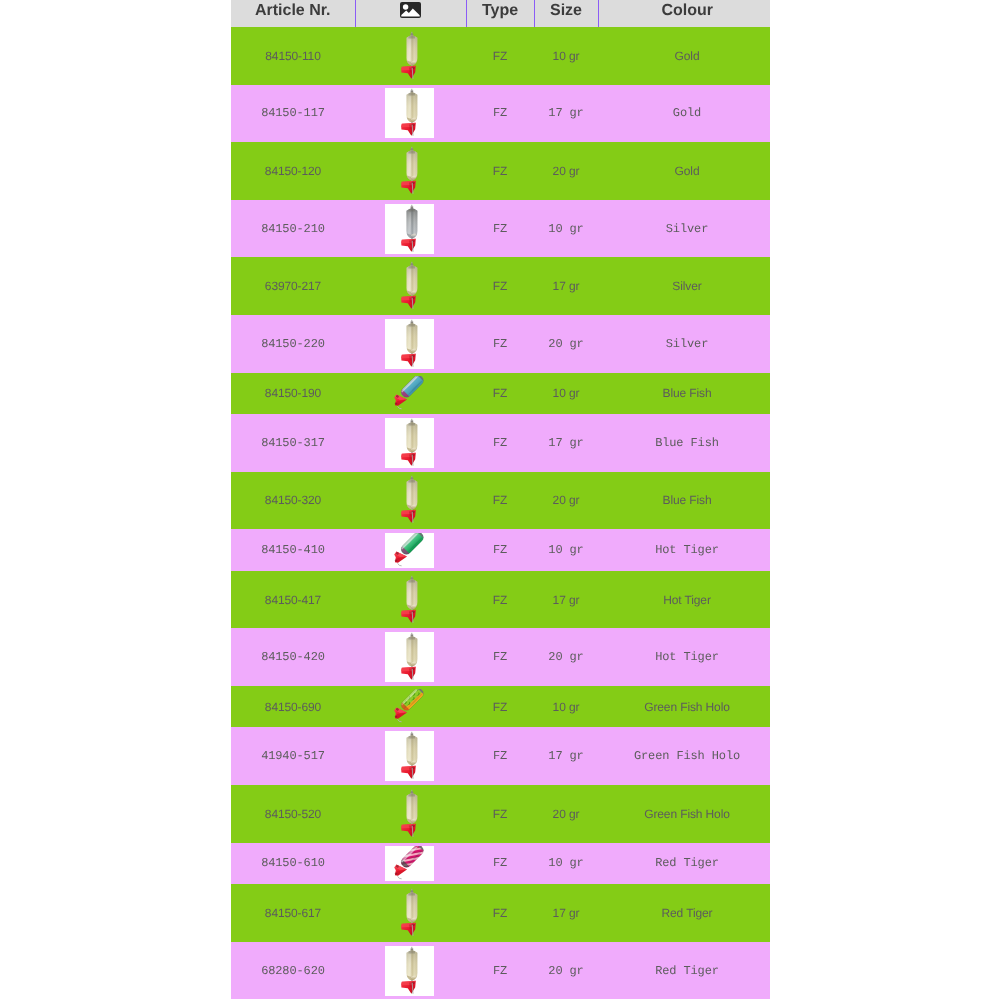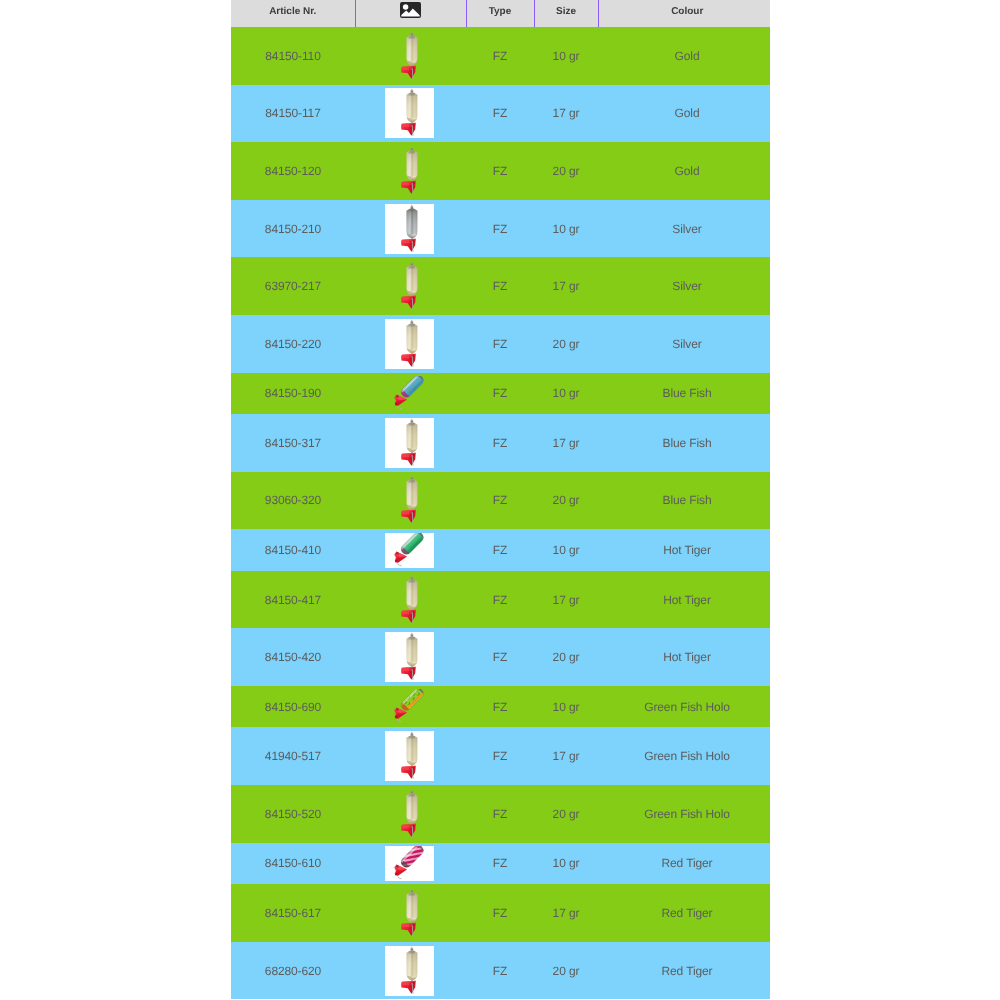--- a/index.html
+++ b/index.html
@@ -1,27 +1,27 @@
 <!DOCTYPE html>
 <html><head>
 <meta charset="utf-8">
 <title>Article table</title>
 <style>
   html,body{margin:0;padding:0;background:#ffffff;width:1000px;height:1000px;overflow:hidden;}
   body{font-family:"Liberation Sans",sans-serif;-webkit-font-smoothing:antialiased;text-rendering:geometricPrecision;}
   #page{position:relative;width:1000px;height:1000px;background:#fff;transform:translateZ(0);will-change:transform;}
   table.product-table{position:absolute;left:231px;top:0;width:538px;border-collapse:collapse;table-layout:fixed;}
   table.product-table td,table.product-table th{padding:0;margin:0;}
-  thead th{height:27px;background:#dcdcdc;color:#3c3c3c;font-size:10px;font-weight:bold;text-align:center;vertical-align:middle;}
+  thead th{height:27px;background:#dcdcdc;color:#3c3c3c;font-size:16px;font-weight:bold;text-align:center;vertical-align:middle;}
   thead th > *{position:relative;top:-2.5px;}
   .hsep{border-left:1px solid #8b5cf6;}
   tbody td{height:57.6px;text-align:center;vertical-align:middle;font-size:12px;color:#5c5c5c;letter-spacing:-0.12px;}
   tbody tr.short td{height:41.5px;}
   tbody tr.odd td{background:#84cc16;}
-  tbody tr.even td{background:#7dd3fc;}
+  tbody tr.even td{background:#f0abfc;font-family:Liberation Mono, monospace;}
   .col-art{width:124px;}
   .col-img{width:111px;}
   .col-type{width:68px;}
   .col-size{width:64px;}
   .col-col{width:172px;}
   table.product-table td:last-child,table.product-table th:last-child{padding-left:6px;}
   .imgicon{display:inline-block;width:21px;height:16px;vertical-align:middle;position:relative;top:-3.5px;}
   .imgicon svg{display:block;width:21px;height:16px;}
   .imgwrap{width:49px;height:50px;margin:0 auto;position:relative;left:-1px;}
   tr.short .imgwrap, .imgwrap.diag{height:35px;}
@@ -473,21 +473,21 @@
         <path d="M25.8 36.2 L26.6 47.2" stroke="#a8a8a8" stroke-width="0.9" fill="none"></path>
       </g>
     </svg>
             </div>
           </td>
           <td>FZ</td>
           <td>17 gr</td>
           <td>Blue Fish</td>
         </tr>
         <tr class="odd">
-          <td>93060-320</td>
+          <td>84150-320</td>
           <td>
             <div class="imgwrap">
               <svg class="lure" viewBox="0 0 49 50" xmlns="http://www.w3.org/2000/svg">
       <defs>
         <linearGradient id="bu8" x1="0" y1="0" x2="1" y2="0">
           <stop offset="0%" stop-color="#e3dcb6"></stop>
           <stop offset="14%" stop-color="#efe9ca"></stop>
           <stop offset="33%" stop-color="#efe9ca"></stop>
           <stop offset="52%" stop-color="#cfc496"></stop>
           <stop offset="70%" stop-color="#e2dab2"></stop>

